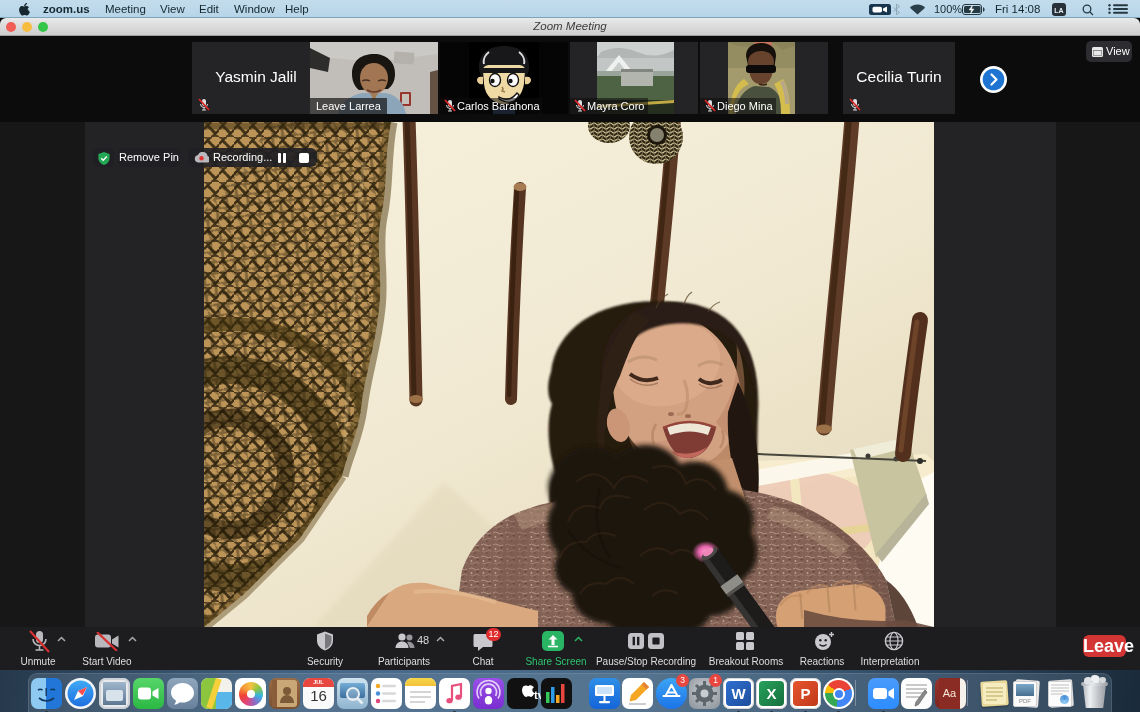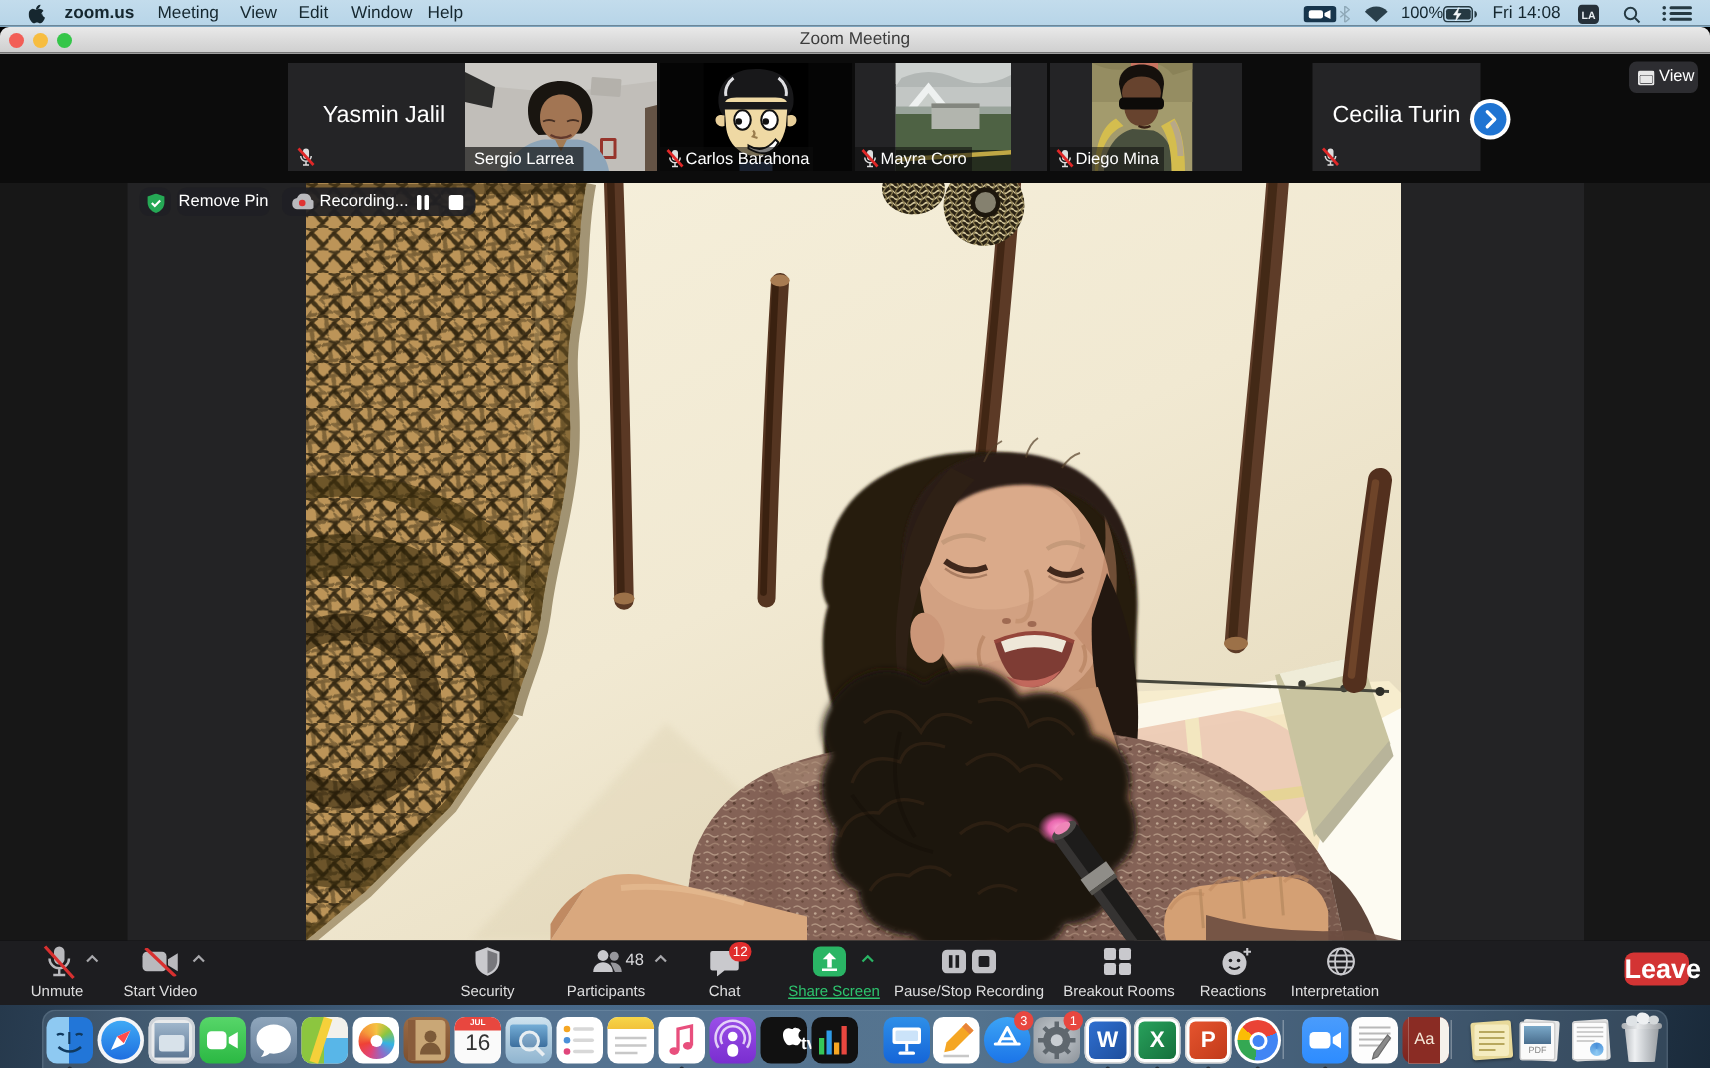--- a/index.html
+++ b/index.html
@@ -10,37 +10,37 @@
 
   
   #menubar { position:absolute; left:0; top:0; width:1140px; height:18px;
     background:linear-gradient(180deg,#c3dcec 0%,#b7d5e8 100%);
     border-bottom:1px solid #7da4bd; }
   .mtxt { position:absolute; top:2.5px; font-size:11.5px; color:#15272f; letter-spacing:0; }
 
   
   #titlebar { position:absolute; left:0; top:18px; width:1140px; height:18px;
     background:linear-gradient(180deg,#e9e9e9 0%,#dadada 55%,#cfcfcf 100%);
-    border-bottom:1px solid #9f9f9f; border-radius:6px 6px 0 0; }
+    border-bottom:1px solid #9f9f9f; border-radius:6px 6px 0 0;font-style:italic; }
   .tl { position:absolute; top:4px; width:10px; height:10px; border-radius:50%; }
   #ttext { position:absolute; top:2px; left:0; width:1140px; text-align:center;
     font-size:11.5px; color:#3c3c3c; }
 
   
   #strip { position:absolute; left:0; top:36px; width:1140px; height:86px; background:#0c0c0c; }
   .tile { position:absolute; top:6px; height:72px; background:#242426; overflow:hidden; }
   .tname { position:absolute; width:100%; text-align:center; top:26px; font-size:15.5px; color:#fff; }
   .npill { position:absolute; left:0; bottom:0; height:16px; background:rgba(15,15,15,0.68);
     color:#fff; font-size:11px; line-height:16px; white-space:nowrap; }
 
   #stage { position:absolute; left:0; top:122px; width:1140px; height:505px; background:#171717; }
   #panel { position:absolute; left:85px; top:0; width:971px; height:505px; background:#232325; }
   #video { position:absolute; left:204px; top:0; width:730px; height:505px; }
 
-  .ovl { position:absolute; top:3px; height:19px; background:rgba(32,32,36,0.92);
+  .ovl { position:absolute; top:26px; height:19px; background:rgba(32,32,36,0.92);
     border-radius:6px; color:#fff; font-size:11px; line-height:19px; }
 
   
   #toolbar { position:absolute; left:0; top:627px; width:1140px; height:43px; background:#1d1d20; }
   .tlabel { position:absolute; top:29px; width:200px; left:50%; transform:translateX(-50%);
     text-align:center; color:#dededf; font-size:10px; }
 
   
   #desk { position:absolute; left:0; top:670px; width:1140px; height:42px;
     background:linear-gradient(100deg,#26394c 0%,#48698a 30%,#4a6b88 55%,#35506b 75%,#1a2a3a 100%); }
@@ -130,21 +130,21 @@
         <rect x="90" y="50" width="11" height="14" rx="1" fill="#a83830"></rect>
         <rect x="92" y="52" width="7" height="10" fill="#ddd8d2"></rect>
         <path d="M42 32c0-14 10-20 22-20s22 8 21 21c-.4 7-3 11-7 14l-29 1c-5-4-7-10-7-16z" fill="#171310"></path>
         <path d="M50 36c0-9 6-15 14-15s14 7 14 15c0 9-6 16-14 16s-14-7-14-16z" fill="#b5815c"></path>
         <path d="M52 39q4-2 8 0M68 39q4-2 8 0" stroke="#4a3024" stroke-width="1.3" fill="none"></path>
         <path d="M57 48q7 4 14 0" stroke="#6b3c30" stroke-width="1.5" fill="none"></path>
         <path d="M28 72c2-12 15-20 25-21h22c10 1 19 9 21 21z" fill="#9db8d2"></path>
         <path d="M60 51h8l-4 8z" fill="#b5885e"></path>
         <rect width="128" height="72" fill="#2a2418" opacity="0.13"></rect>
       </svg>
-      <div class="npill" style="padding:0 6px;">Sergio Larrea</div>
+      <div class="npill" style="padding:0 6px;">Leave Larrea</div>
     </div>
 
     <div class="tile" style="left:440px;width:128px;background:#050505;">
       <svg class="abs" style="left:29px;top:0" width="70" height="72" viewBox="0 0 70 72">
         <rect width="70" height="72" fill="#000"></rect>
         <path d="M35 4C18 4 9 14 10 27c.3 4 2 7 4 9l42-1c2-2 4-5 4-9C61 13 52 4 35 4z" fill="#18181a"></path>
         <path d="M20 10c-4 3-6 8-5 12M50 10c4 3 6 8 5 12" stroke="#dfdfe2" stroke-width="2" fill="none"></path>
         <path d="M14 35c-3-1-6 0-6 3s3 5 6 4zM56 35c3-1 6 0 6 3s-3 5-6 4z" fill="#e8cf9a"></path>
         <path d="M14 28c0-3 2-5 8-5h26c6 0 8 2 8 5l-1 14c-2 12-10 20-20 20S16 54 15 42z" fill="#efd9a4"></path>
         <path d="M12 26h46v5H12z" fill="#18181a"></path>
@@ -205,21 +205,21 @@
       </svg>
       <div class="abs" style="left:0;top:56px;width:76px;height:16px;background:rgba(12,12,12,0.55);"></div>
       <svg class="abs" style="left:4px;top:57px" width="12" height="13" viewBox="0 0 12 13">
         <rect x="4" y="1" width="4" height="7" rx="2" fill="#ddd"></rect>
         <path d="M2.5 6a3.5 3.5 0 0 0 7 0M6 9.5v2.5M4 12h4" stroke="#ddd" stroke-width="1" fill="none"></path>
         <path d="M1 1l10 11" stroke="#e02828" stroke-width="1.8"></path>
       </svg>
       <div class="abs" style="left:17px;top:58px;font-size:11px;color:#fff;">Diego Mina</div>
     </div>
 
-    <div class="tile" style="left:875px;width:112px;">
+    <div class="tile" style="left:843px;width:112px;">
       <div class="tname">Cecilia Turin</div>
       <svg class="abs" style="left:6px;top:56px" width="12" height="13" viewBox="0 0 12 13">
         <rect x="4" y="1" width="4" height="7" rx="2" fill="#ddd"></rect>
         <path d="M2.5 6a3.5 3.5 0 0 0 7 0M6 9.5v2.5M4 12h4" stroke="#ddd" stroke-width="1" fill="none"></path>
         <path d="M1 1l10 11" stroke="#e02828" stroke-width="1.8"></path>
       </svg>
     </div>
 
     <svg class="abs" style="left:979px;top:29px" width="29" height="29" viewBox="0 0 29 29">
       <circle cx="14.5" cy="14.5" r="13.5" fill="#fff"></circle>
@@ -509,21 +509,21 @@
     <div class="tlabel" style="left:483px;">Chat</div>
 
     <div class="abs" style="left:542px;top:4px;width:22px;height:20px;background:#2ab565;border-radius:5px;"></div>
     <svg class="abs" style="left:542px;top:4px" width="22" height="20" viewBox="0 0 22 20">
       <path d="M11 4l4.5 4.5h-3V14h-3V8.5h-3z" fill="#fff"></path>
       <path d="M6 15.5h10" stroke="#fff" stroke-width="1.6"></path>
     </svg>
     <svg class="abs" style="left:574px;top:9px" width="9" height="6" viewBox="0 0 9 6">
         <path d="M1 5l3.5-3.5L8 5" stroke="#2ab565" stroke-width="1.5" fill="none"></path>
       </svg>
-    <div class="tlabel" style="left:556px;color:#2dc46e;text-decoration:underline;">Share Screen</div>
+    <div class="tlabel" style="left:556px;color:#2dc46e;">Share Screen</div>
 
     <svg class="abs" style="left:628px;top:6px" width="16" height="16" viewBox="0 0 16 16">
       <rect x="0" y="0" width="16" height="16" rx="3.5" fill="#c2c2c6"></rect>
       <rect x="4.6" y="3.8" width="2.4" height="8.4" fill="#1d1d20"></rect>
       <rect x="9" y="3.8" width="2.4" height="8.4" fill="#1d1d20"></rect>
     </svg>
     <svg class="abs" style="left:648px;top:6px" width="16" height="16" viewBox="0 0 16 16">
       <rect x="0" y="0" width="16" height="16" rx="3.5" fill="#c2c2c6"></rect>
       <rect x="4.4" y="4.4" width="7.2" height="7.2" rx="1" fill="#1d1d20"></rect>
     </svg>

